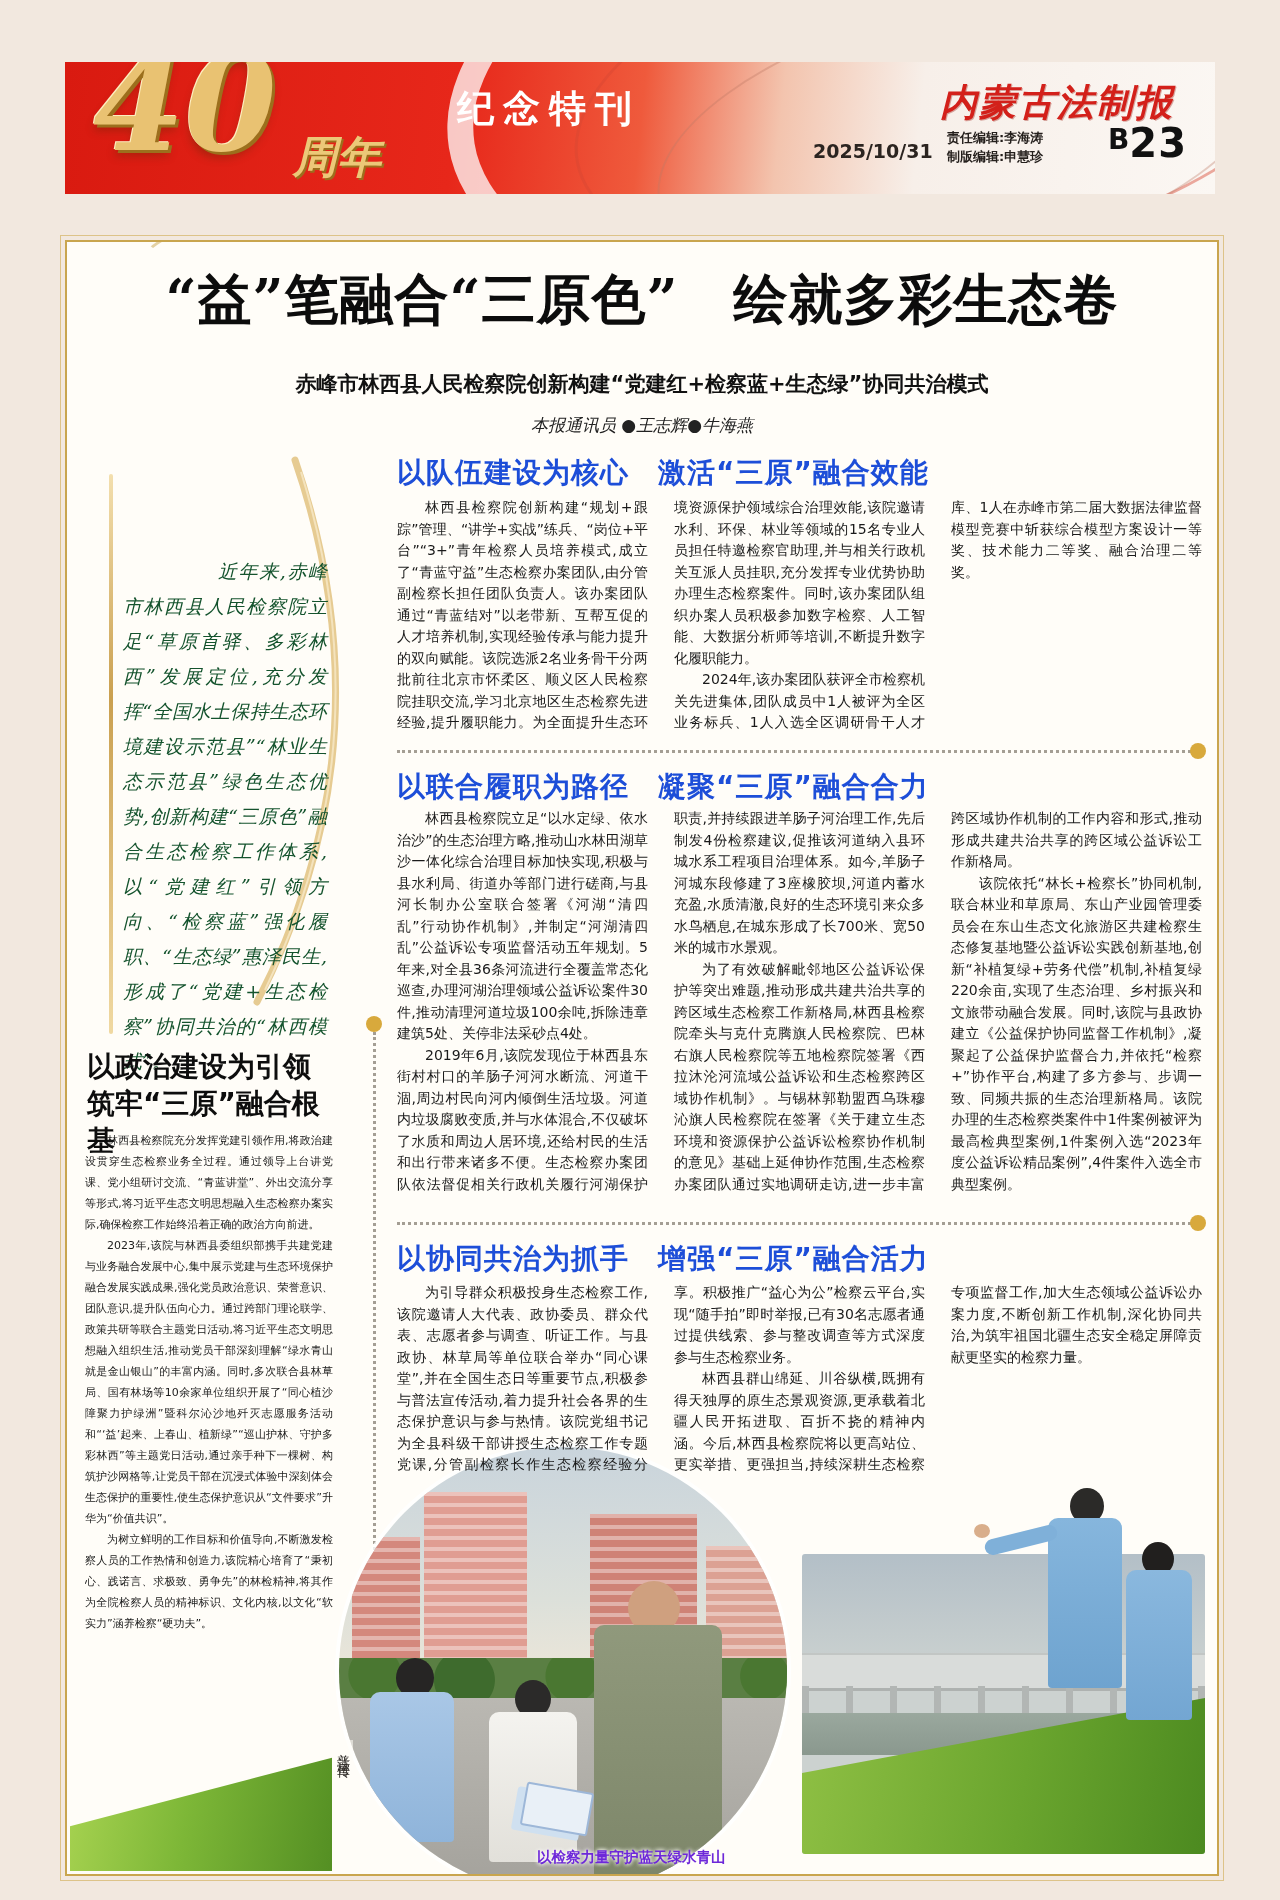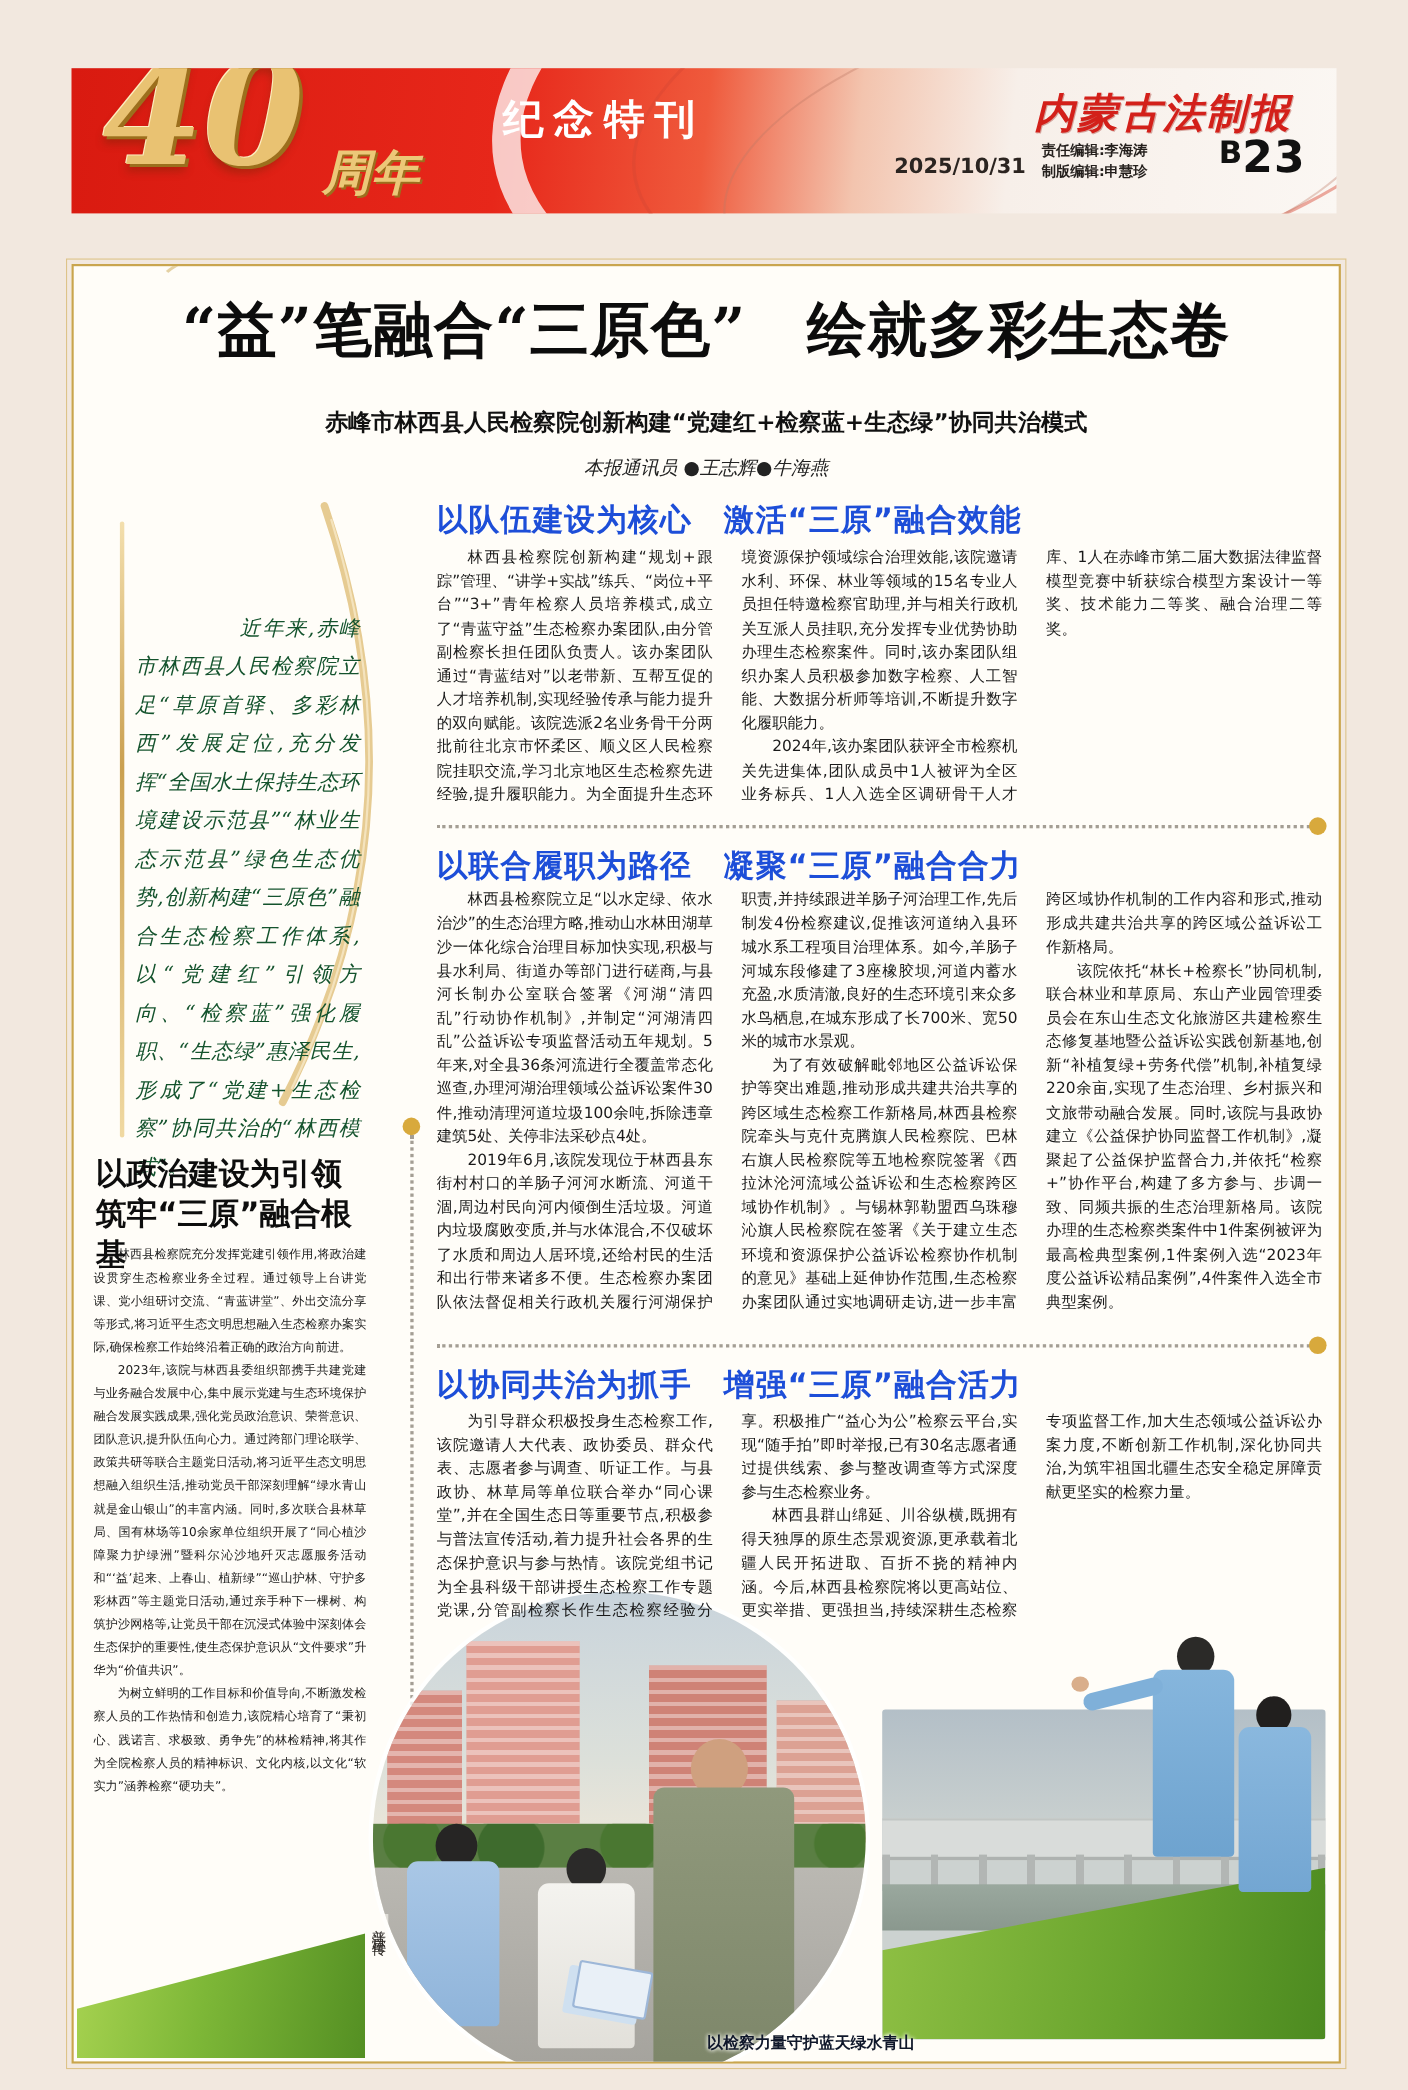--- a/index.html
+++ b/index.html
@@ -118,22 +118,22 @@
   .pr-f1{left:228px;top:6px;width:96px;height:220px;}
   .pr-f1 .head{left:40px;top:0;width:34px;height:36px;background:#2b2a28;}
   .pr-f1 .torso{left:18px;top:30px;width:74px;height:170px;background:linear-gradient(#86b6dd,#6ea3cf);}
   .pr-f1 .arm{position:absolute;left:-46px;top:44px;width:74px;height:16px;background:#7fb0d9;border-radius:8px;
     transform:rotate(-14deg);}
   .pr-f1 .hand{position:absolute;left:-56px;top:36px;width:16px;height:14px;background:#d9ae8b;border-radius:50%;}
   .pr-f2{left:318px;top:60px;width:80px;height:180px;}
   .pr-f2 .head{left:22px;top:0;width:32px;height:34px;background:#211f1e;}
   .pr-f2 .torso{left:6px;top:28px;width:66px;height:150px;background:linear-gradient(#8ab8de,#73a6d2);}
 
-  .photo-caption{position:absolute;left:470px;top:1606px;width:400px;text-align:center;font-size:14.5px;
-    font-weight:700;color:#0f172a;z-index:4;text-shadow:0 0 4px #fffdf8,0 0 4px #fffdf8;}
+  .photo-caption{position:absolute;left:470px;top:1606px;width:400px;font-size:14.5px;
+    font-weight:700;color:#6d28d9;z-index:4;text-shadow:0 0 4px #fffdf8,0 0 4px #fffdf8;}
 </style>
 </head>
 <body>
 
 <div class="page">
 
   <div class="banner">
     <div class="swoosh1"></div>
     <div class="swoosh2"></div>
     <div class="swoosh3"></div>

